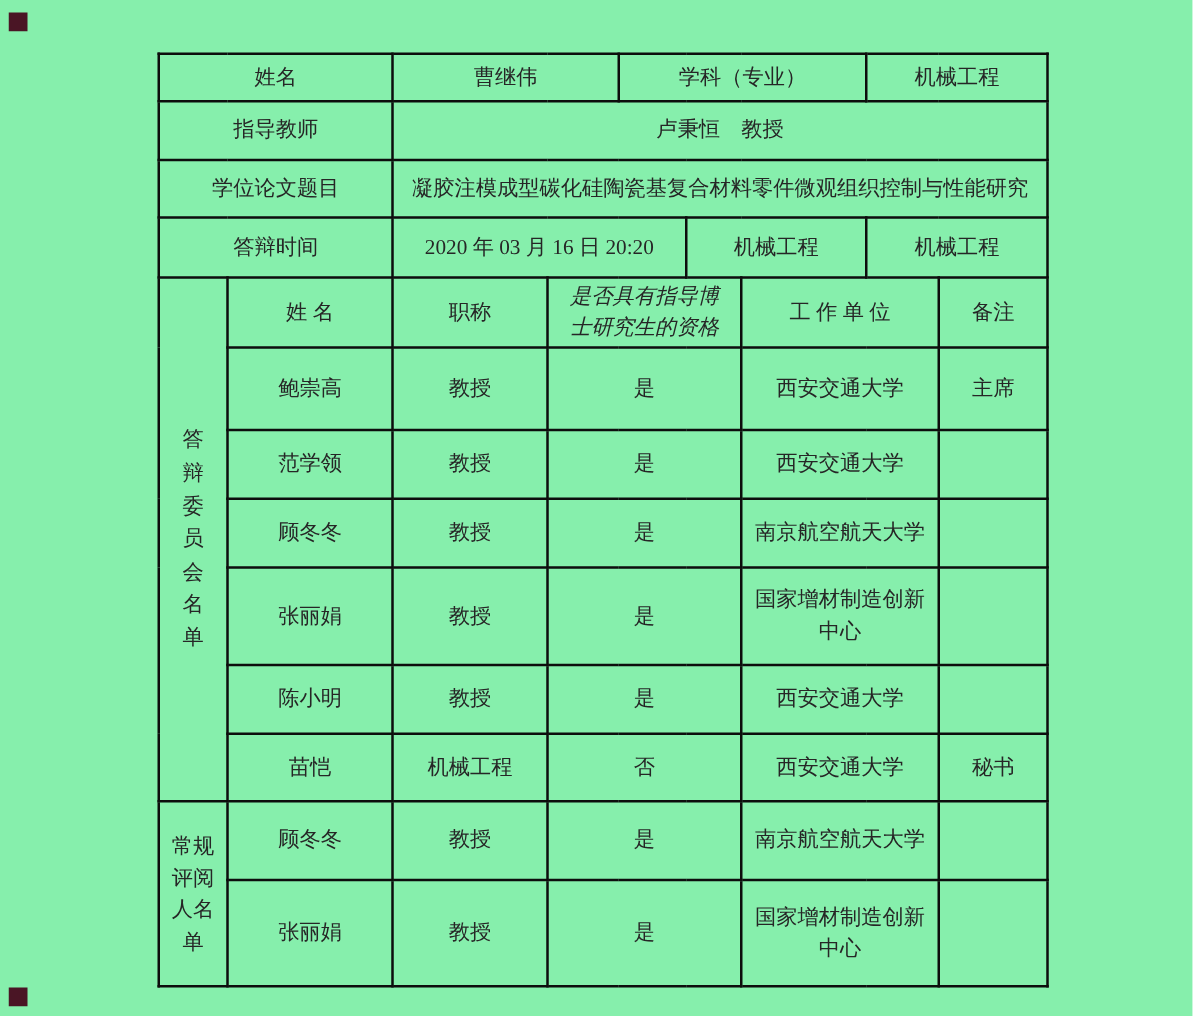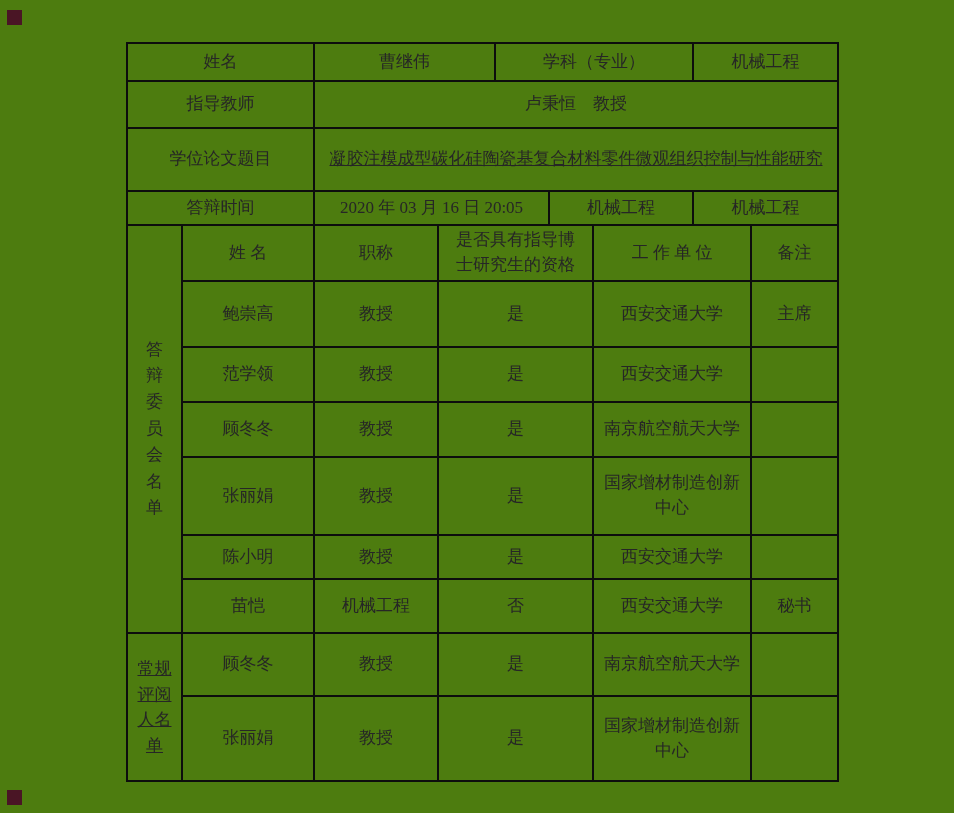--- a/index.html
+++ b/index.html
@@ -10,21 +10,21 @@
   body {
     width: 954px;
     height: 813px;
     font-family: "Liberation Serif", "DejaVu Serif", serif;
     color: #262626;
   }
   .sheet {
     position: relative;
     width: 954px;
     height: 813px;
-    background: #4d7c0f;
+    background: #86efac;
     overflow: hidden;
   }
   .corner-mark {
     position: absolute;
     width: 15px;
     height: 15px;
   }
   .corner-mark.top { left: 7px; top: 10px; }
   .corner-mark.bottom { left: 7px; top: 790px; }
 
@@ -41,38 +41,36 @@
     text-align: center;
     vertical-align: middle;
     font-size: 17px;
     line-height: 1.45;
     padding: 2px 5px;
     overflow: hidden;
   }
   td.title-cell {
     text-align: left;
     padding: 2px 8px;
-    text-decoration: underline;
   }
   .vlabel-one {
     width: 1.1em;
     margin: 0 auto;
     line-height: 1.55;
     word-break: break-all;
     text-align: center;
   }
   .vlabel-two {
     width: 2.15em;
     margin: 12px auto;
     line-height: 1.5;
     word-break: break-all;
     text-align: center;
-    text-decoration: underline;
   }
-  .prewrap { white-space: pre-line; }
+  .prewrap { white-space: pre-line; font-style: italic; }
 </style>
 </head>
 <body>
 
 <div class="sheet">
 
   <div class="corner-mark top" style="background:#4a1525"></div>
   <div class="corner-mark bottom" style="background:#4a1525"></div>
 
   <table class="form">
@@ -94,28 +92,28 @@
       <td colspan="2">曹继伟</td>
       <td colspan="3">学科（专业）</td>
       <td colspan="2">机械工程</td>
     </tr>
 
     <tr style="height:47px">
       <td colspan="2">指导教师</td>
       <td colspan="7">卢秉恒　教授</td>
     </tr>
 
-    <tr style="height:63px">
+    <tr style="height:46px">
       <td colspan="2">学位论文题目</td>
       <td colspan="7" class="title-cell">凝胶注模成型碳化硅陶瓷基复合材料零件微观组织控制与性能研究</td>
     </tr>
 
-    <tr style="height:34px">
+    <tr style="height:48px">
       <td colspan="2">答辩时间</td>
-      <td colspan="3">2020 年 03 月 16 日 20:05</td>
+      <td colspan="3">2020 年 03 月 16 日 20:20</td>
       <td colspan="2">机械工程</td>
       <td colspan="2">机械工程</td>
     </tr>
 
     <tr style="height:56px">
       <td rowspan="7">
         <div class="vlabel-one">答辩委员会名单</div>
       </td>
       <td>姓 名</td>
       <td colspan="1">职称</td>
@@ -146,21 +144,21 @@
       <td colspan="2">南京航空航天大学</td>
       <td></td>
     </tr>
     <tr style="height:78px">
       <td>张丽娟</td>
       <td>教授</td>
       <td colspan="3">是</td>
       <td colspan="2">国家增材制造创新中心</td>
       <td></td>
     </tr>
-    <tr style="height:44px">
+    <tr style="height:55px">
       <td>陈小明</td>
       <td>教授</td>
       <td colspan="3">是</td>
       <td colspan="2">西安交通大学</td>
       <td></td>
     </tr>
     <tr style="height:54px">
       <td>苗恺</td>
       <td>机械工程</td>
       <td colspan="3">否</td>

